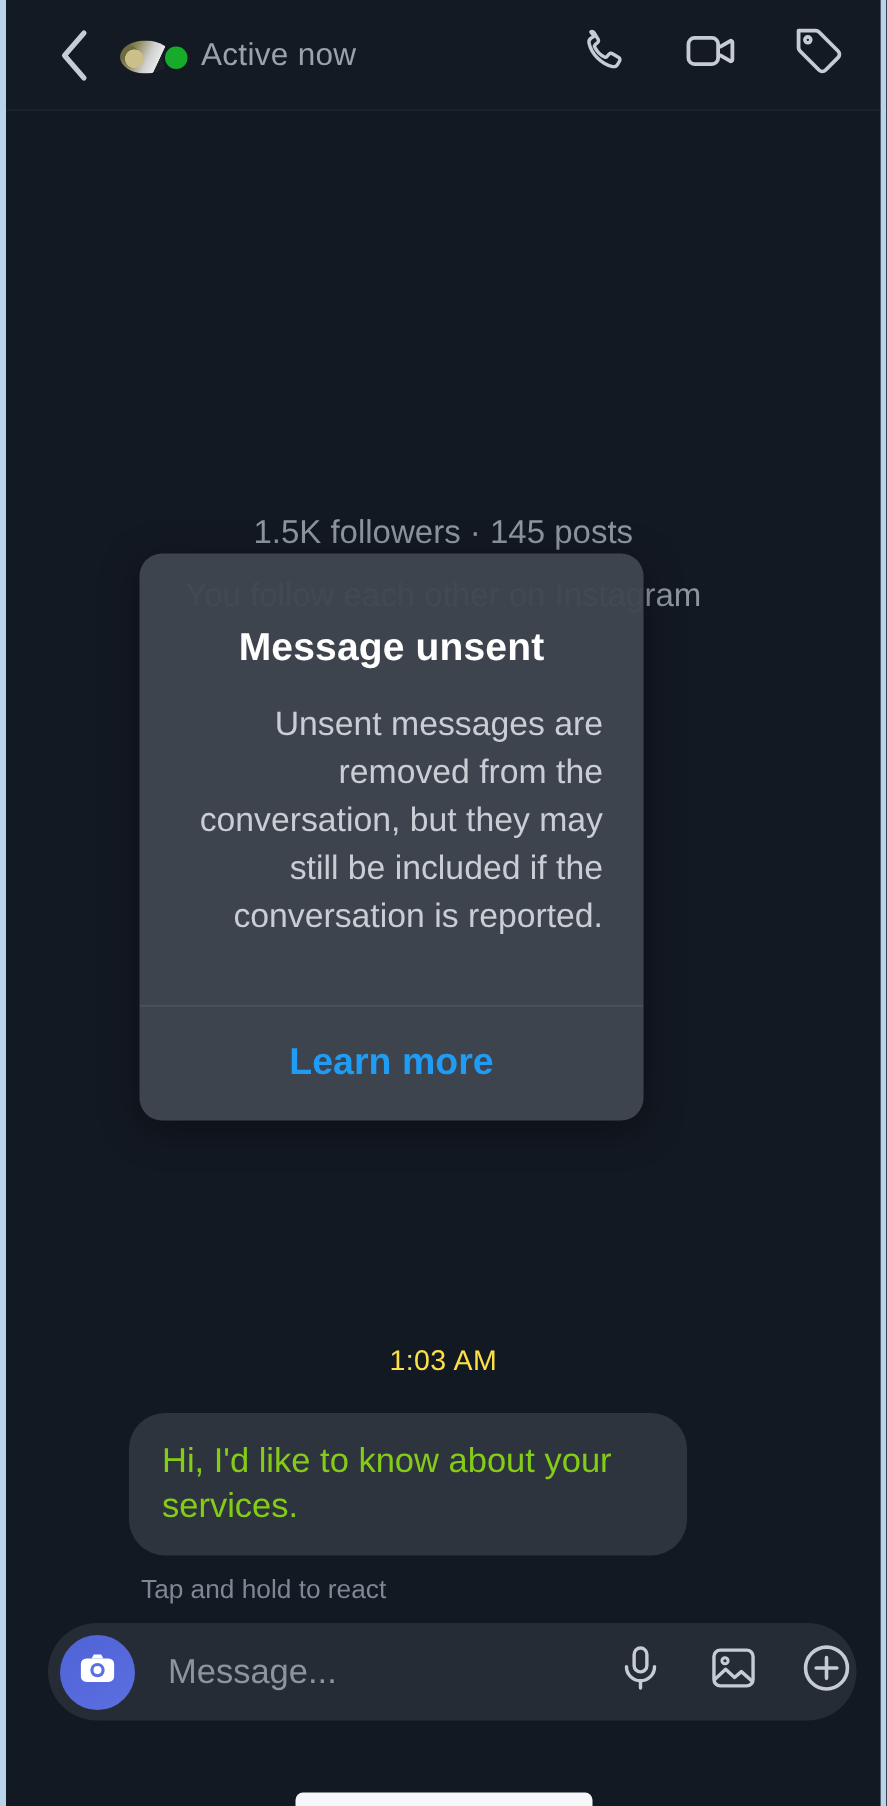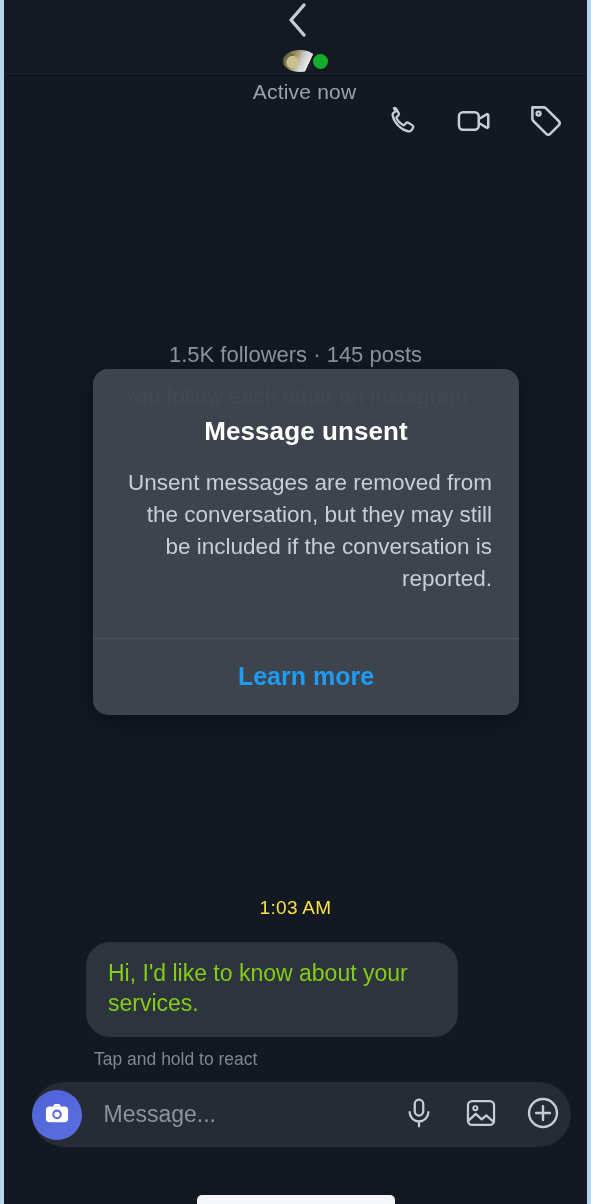--- a/index.html
+++ b/index.html
@@ -19,21 +19,20 @@
   }
 
   
   #header {
     position:absolute; top:0; left:0; right:0; height:74px;
     background:#141a23;
     display:flex; align-items:center;
     padding:0 22px 0 26px;
     border-bottom:1px solid #1c2430;
     z-index:5;
-    flex-direction:column;
   }
   #back-btn {
     width:40px; height:40px;
     display:flex; align-items:center; justify-content:center;
     flex:0 0 auto; cursor:pointer;
   }
   #back-btn svg { display:block; }
   .avatar-wrap {
     position:relative;
     width:40px; height:40px;
@@ -111,21 +110,21 @@
     margin-left:8px;
     color:#7f8792;
     font-size:17.5px;
   }
 
   
   #dialog-scrim { position:absolute; inset:0; z-index:20; pointer-events:none; }
   #dialog {
     position:absolute;
     left:89px; top:369px;
-    width:426px;
+    width:336px;
     background:rgba(64,70,78,0.97);
     border-radius:15px;
     z-index:21;
     overflow:hidden;
     box-shadow:0 6px 26px rgba(0,0,0,.35);
   }
   #dialog-title {
     text-align:center;
     color:#ffffff;
     font-size:26px;
@@ -155,21 +154,20 @@
     background:#131922;
     z-index:6;
   }
   #composer-bar {
     position:absolute; left:28px; right:16px; top:8px;
     height:65px;
     background:#262c35;
     border-radius:34px;
     display:flex; align-items:center;
     padding:0 18px 0 8px;
-    justify-content:center;
   }
   #camera-btn {
     width:50px; height:50px; border-radius:50%;
     background:linear-gradient(145deg,#4f63d8,#5b6fe0);
     display:flex; align-items:center; justify-content:center;
     flex:0 0 auto; cursor:pointer;
   }
   #message-input {
     flex:1 1 auto;
     background:transparent; border:none; outline:none;

